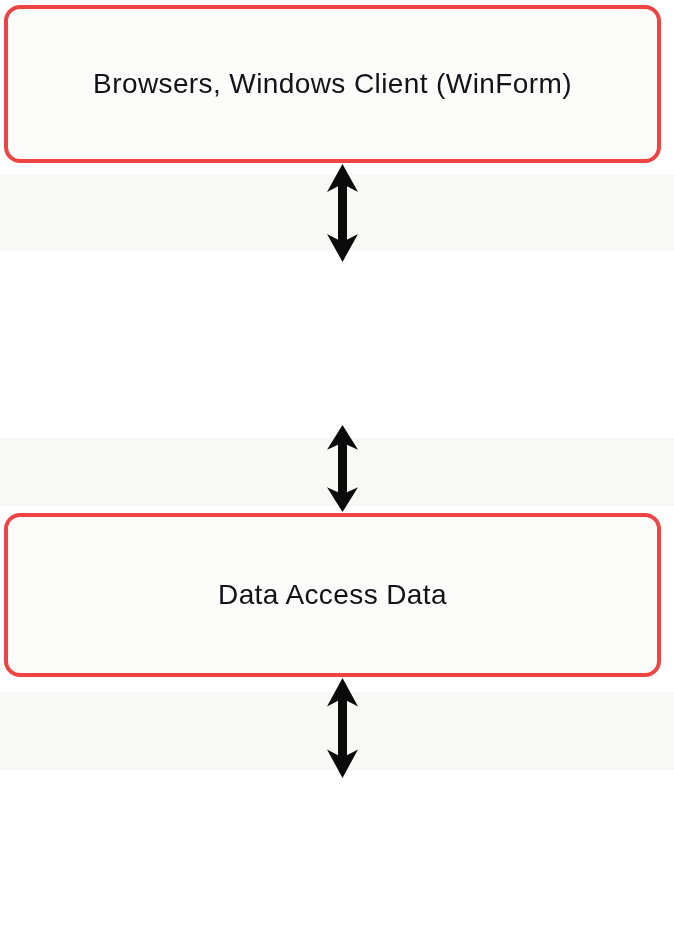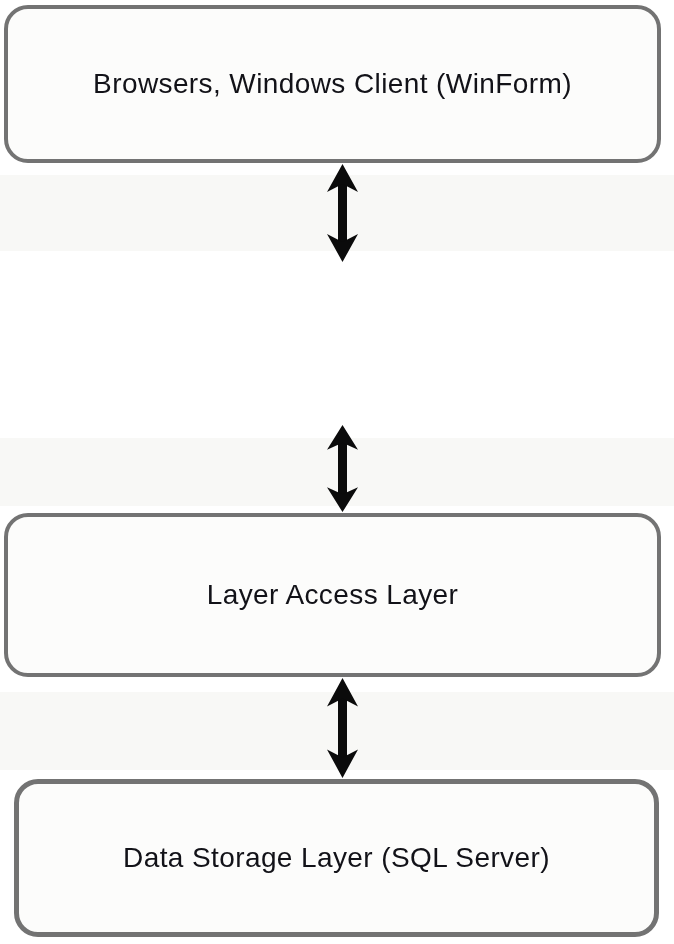--- a/index.html
+++ b/index.html
@@ -24,22 +24,22 @@
     opacity: 0.75;
   }
   .band-1 { top: 175px; height: 76px; }
   .band-2 { top: 438px; height: 68px; }
   .band-3 { top: 692px; height: 78px; }
 
   .layer-box {
     position: absolute;
     box-sizing: border-box;
     background: #fcfcfb;
-    border: 4px solid #737373;
-    border-radius: 24px;
+    border: 4px solid #ef4444;
+    border-radius: 16px;
     display: flex;
     align-items: center;
     justify-content: center;
     text-align: center;
   }
   .box-1 { left: 4px;  top: 5px;   width: 657px; height: 158px; }
   .box-2 { left: 4px;  top: 263px; width: 657px; height: 161px; }
   .box-3 { left: 4px;  top: 513px; width: 657px; height: 164px; }
   .box-4 { left: 14px; top: 779px; width: 645px; height: 158px; border-width: 5px; }
 
@@ -84,28 +84,25 @@
 
   <div class="connector conn-2">
     <svg viewBox="0 0 45 100" preserveAspectRatio="none" aria-hidden="true">
       <rect x="18" y="16" width="9" height="68" fill="#0b0b0b"></rect>
       <polygon points="22.5,1 38,29 22.5,21 7,29" fill="#0b0b0b"></polygon>
       <polygon points="22.5,99 38,71 22.5,79 7,71" fill="#0b0b0b"></polygon>
     </svg>
   </div>
 
   <div class="layer-box box-3">
-    <span class="layer-label">Layer Access Layer</span>
+    <span class="layer-label">Data Access Data</span>
   </div>
 
   <div class="connector conn-3">
     <svg viewBox="0 0 45 100" preserveAspectRatio="none" aria-hidden="true">
       <rect x="18" y="16" width="9" height="68" fill="#0b0b0b"></rect>
       <polygon points="22.5,1 38,29 22.5,21 7,29" fill="#0b0b0b"></polygon>
       <polygon points="22.5,99 38,71 22.5,79 7,71" fill="#0b0b0b"></polygon>
     </svg>
   </div>
 
-  <div class="layer-box box-4">
-    <span class="layer-label">Data Storage Layer (SQL Server)</span>
-  </div>
 
 </div>
 
 </body></html>

